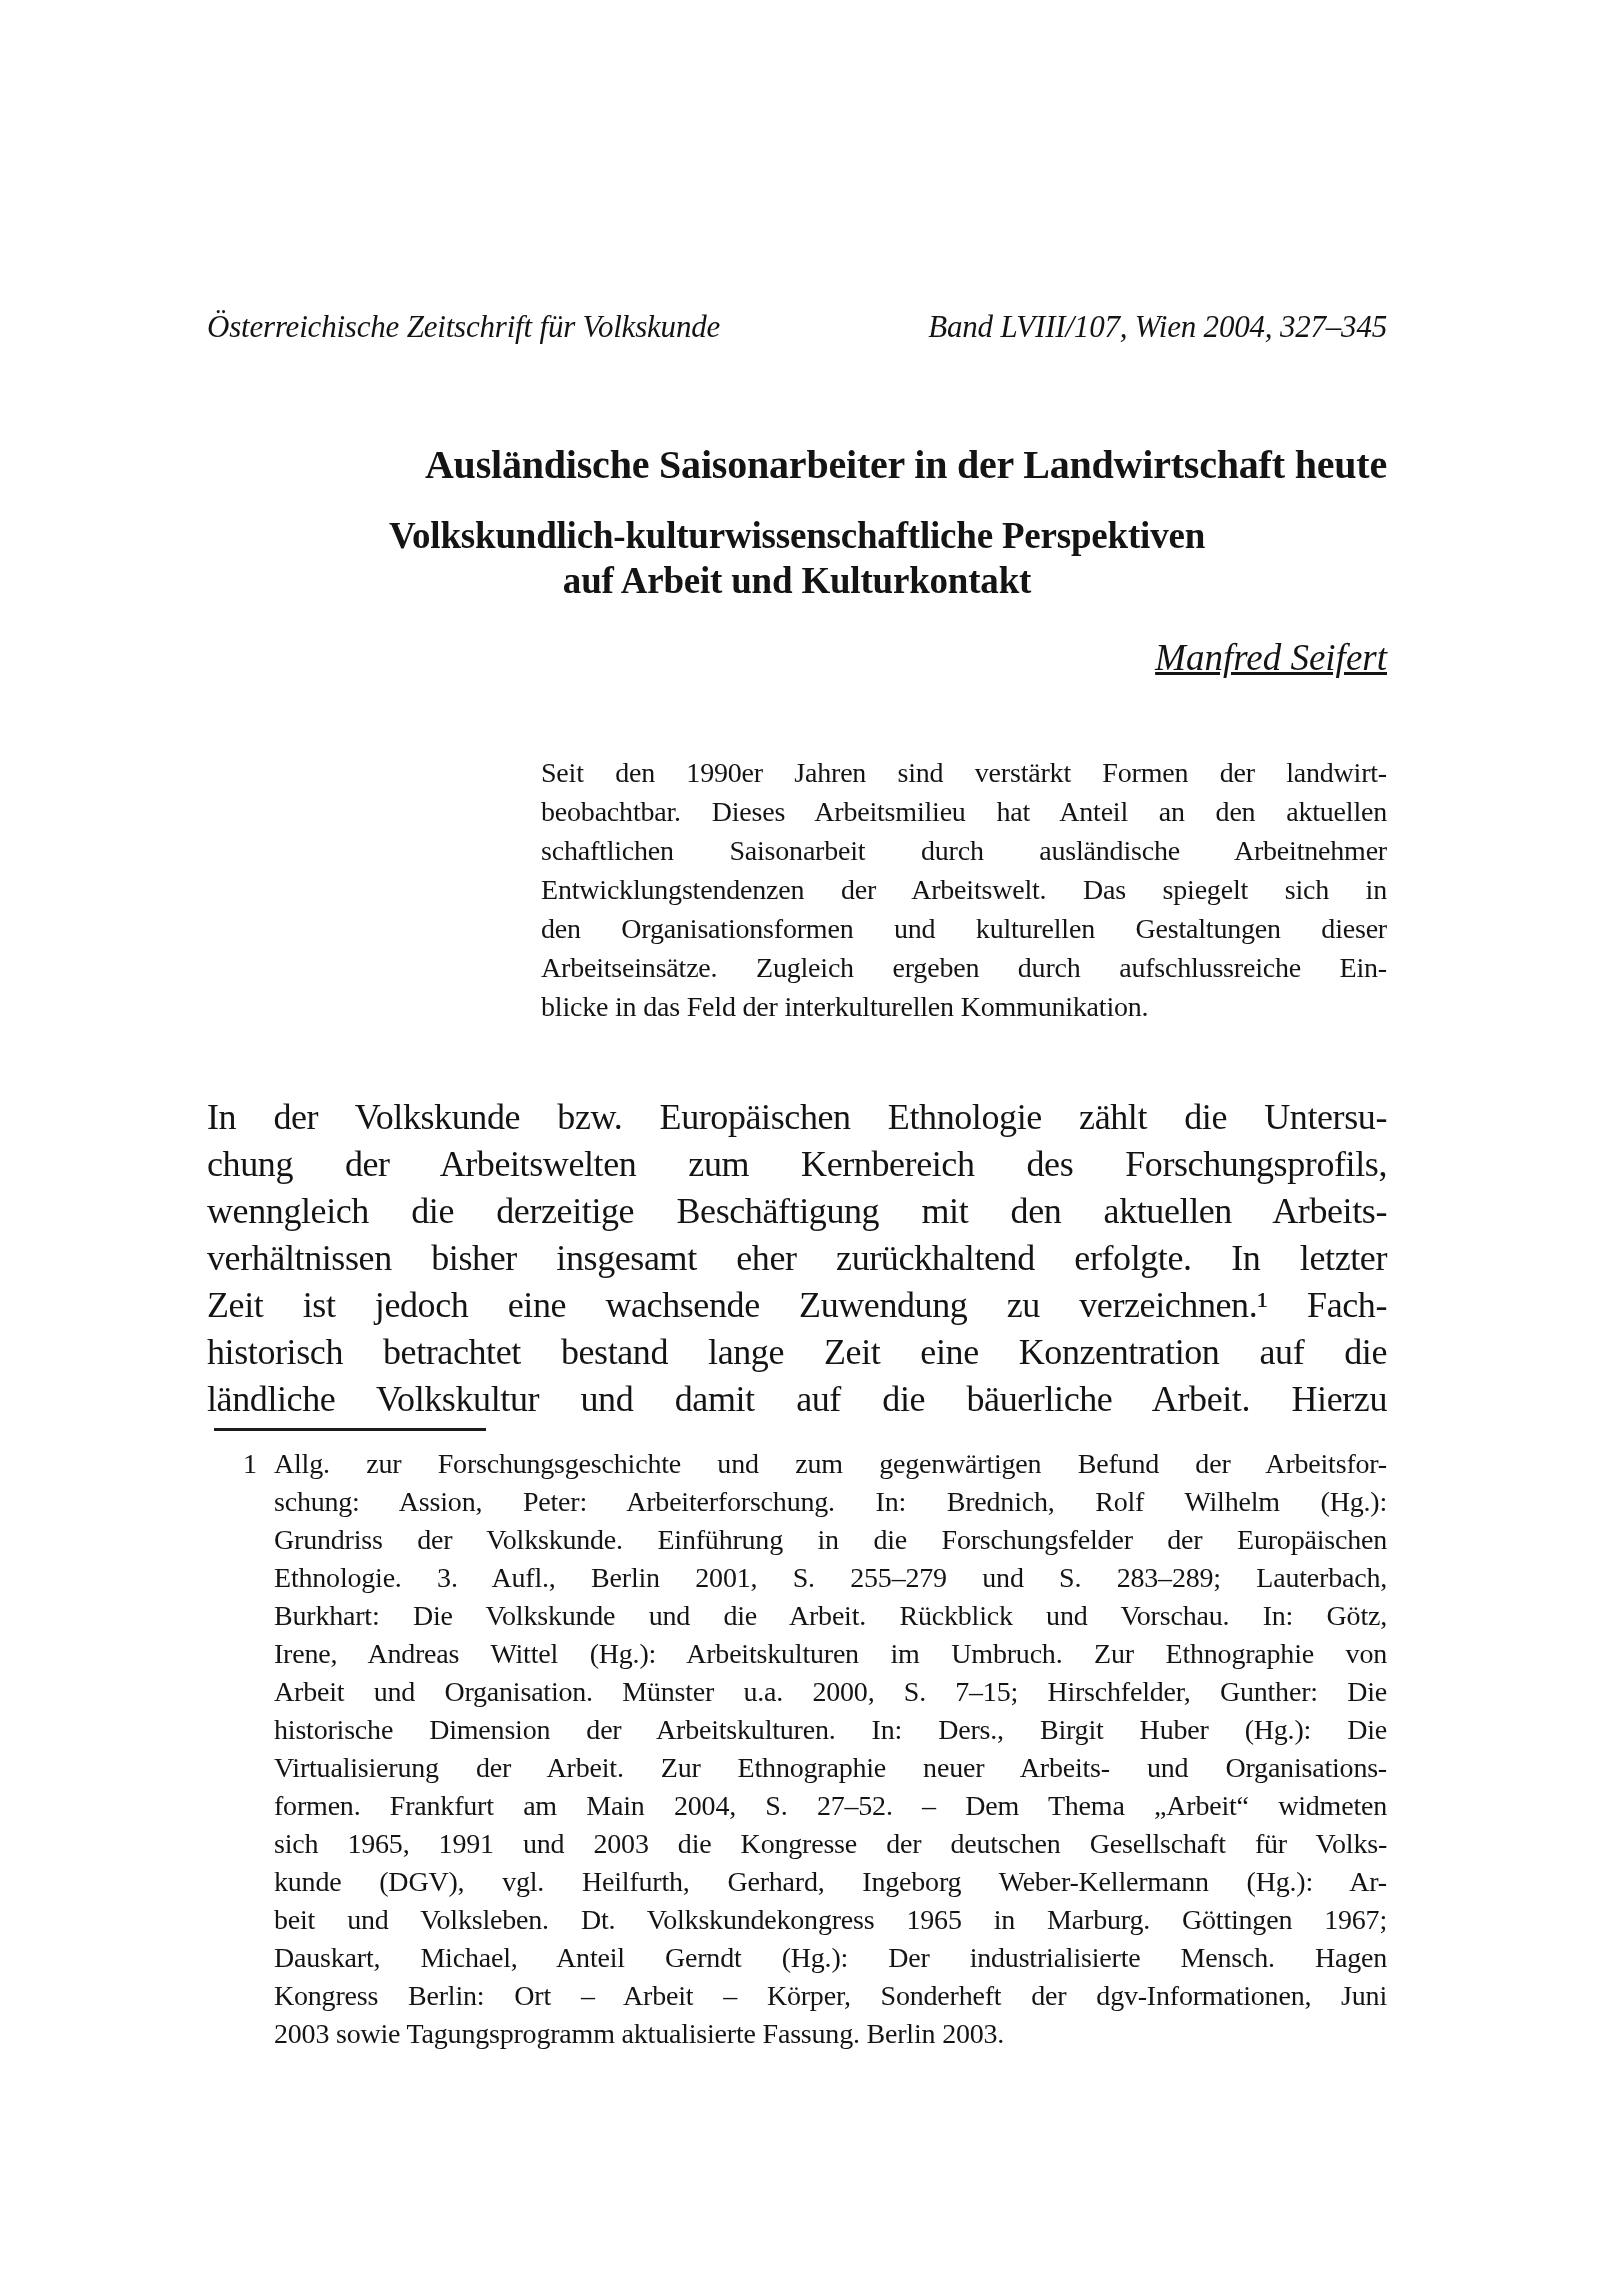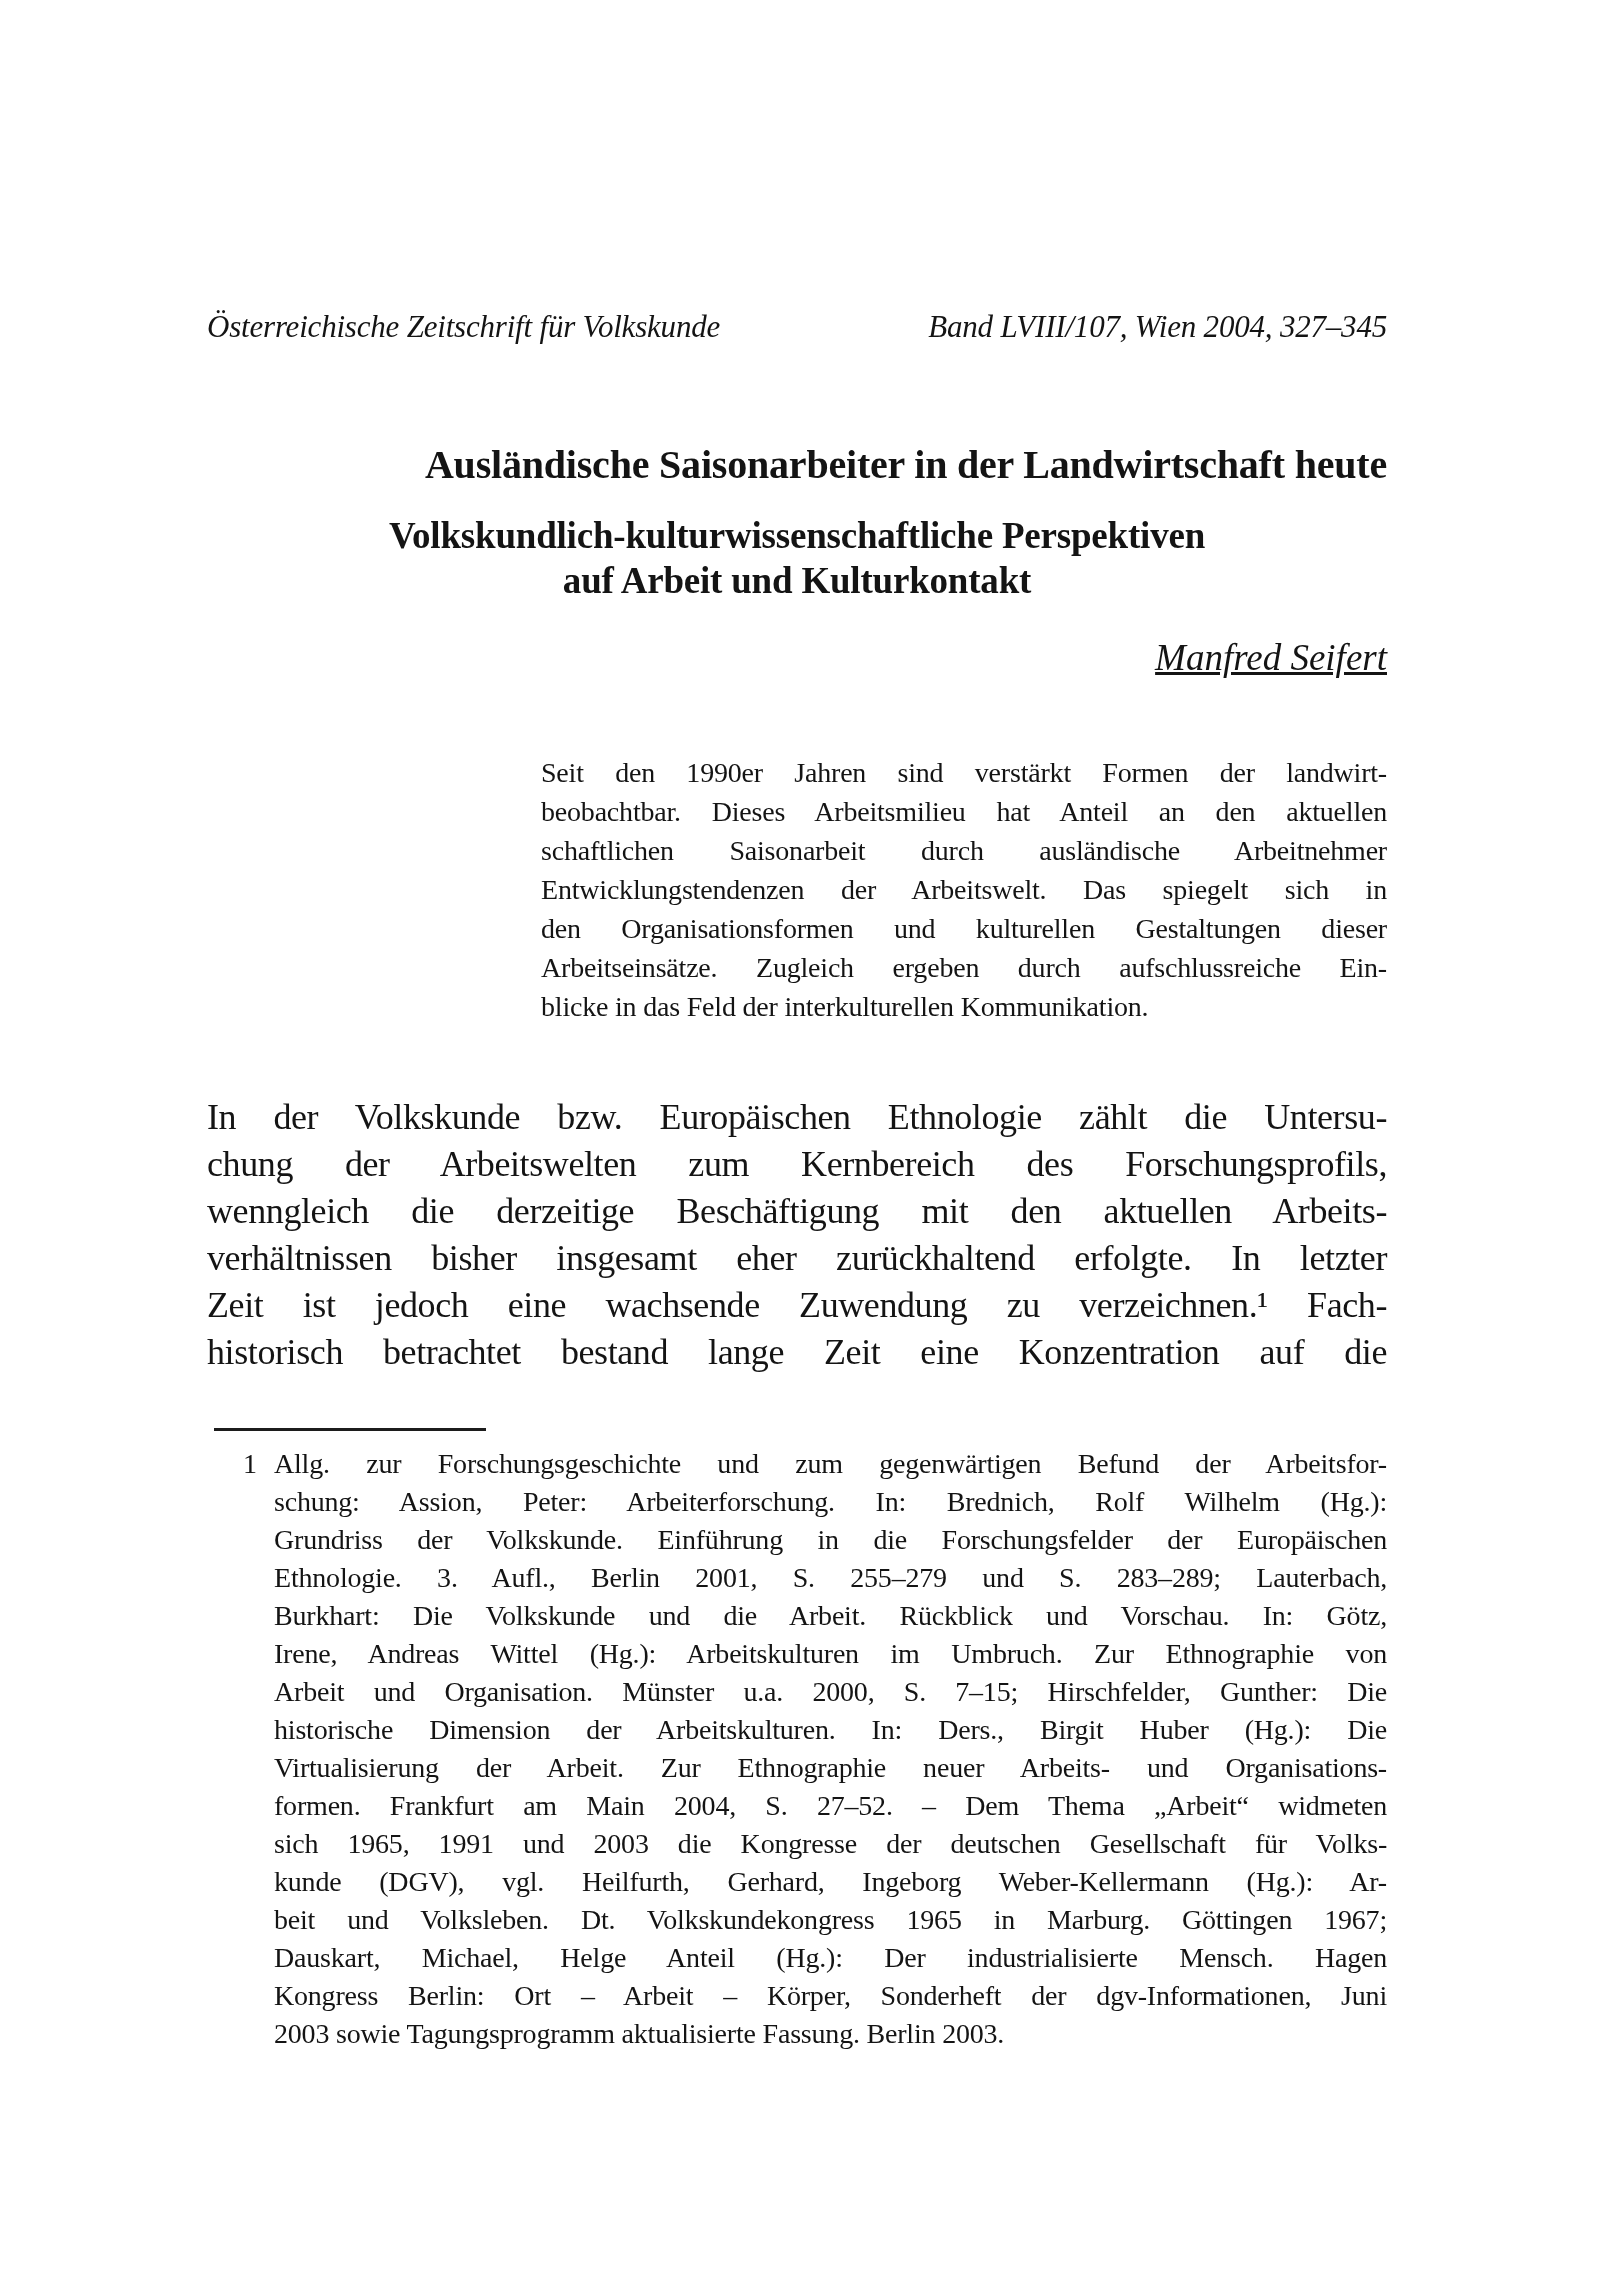--- a/index.html
+++ b/index.html
@@ -147,39 +147,40 @@
       <div class="ll">blicke in das Feld der interkulturellen Kommunikation.</div>
     </div>
 
     <div class="bodytext">
       <div class="jl">In der Volkskunde bzw. Europäischen Ethnologie zählt die Untersu-</div>
       <div class="jl">chung der Arbeitswelten zum Kernbereich des Forschungsprofils,</div>
       <div class="jl">wenngleich die derzeitige Beschäftigung mit den aktuellen Arbeits-</div>
       <div class="jl">verhältnissen bisher insgesamt eher zurückhaltend erfolgte. In letzter</div>
       <div class="jl">Zeit ist jedoch eine wachsende Zuwendung zu verzeichnen.¹ Fach-</div>
       <div class="jl">historisch betrachtet bestand lange Zeit eine Konzentration auf die</div>
+      <div class="jl">ländliche Volkskultur und damit auf die bäuerliche Arbeit. Hierzu</div>
     </div>
 
     <div class="fnrule"></div>
 
     <div class="footnote">
       <span class="fnnum">1</span>
       <div class="jl">Allg. zur Forschungsgeschichte und zum gegenwärtigen Befund der Arbeitsfor-</div>
       <div class="jl">schung: Assion, Peter: Arbeiterforschung. In: Brednich, Rolf Wilhelm (Hg.):</div>
       <div class="jl">Grundriss der Volkskunde. Einführung in die Forschungsfelder der Europäischen</div>
       <div class="jl">Ethnologie. 3. Aufl., Berlin 2001, S. 255–279 und S. 283–289; Lauterbach,</div>
       <div class="jl">Burkhart: Die Volkskunde und die Arbeit. Rückblick und Vorschau. In: Götz,</div>
       <div class="jl">Irene, Andreas Wittel (Hg.): Arbeitskulturen im Umbruch. Zur Ethnographie von</div>
       <div class="jl">Arbeit und Organisation. Münster u.a. 2000, S. 7–15; Hirschfelder, Gunther: Die</div>
       <div class="jl">historische Dimension der Arbeitskulturen. In: Ders., Birgit Huber (Hg.): Die</div>
       <div class="jl">Virtualisierung der Arbeit. Zur Ethnographie neuer Arbeits- und Organisations-</div>
       <div class="jl">formen. Frankfurt am Main 2004, S. 27–52. – Dem Thema „Arbeit“ widmeten</div>
       <div class="jl">sich 1965, 1991 und 2003 die Kongresse der deutschen Gesellschaft für Volks-</div>
       <div class="jl">kunde (DGV), vgl. Heilfurth, Gerhard, Ingeborg Weber-Kellermann (Hg.): Ar-</div>
       <div class="jl">beit und Volksleben. Dt. Volkskundekongress 1965 in Marburg. Göttingen 1967;</div>
-      <div class="jl">Dauskart, Michael, Helge Anteil (Hg.): Der industrialisierte Mensch. Hagen</div>
+      <div class="jl">Dauskart, Michael, Anteil Gerndt (Hg.): Der industrialisierte Mensch. Hagen</div>
       <div class="jl">Kongress Berlin: Ort – Arbeit – Körper, Sonderheft der dgv-Informationen, Juni</div>
       <div class="ll">2003 sowie Tagungsprogramm aktualisierte Fassung. Berlin 2003.</div>
     </div>
 
   </div>
 </div>
 
 
 </body></html>

